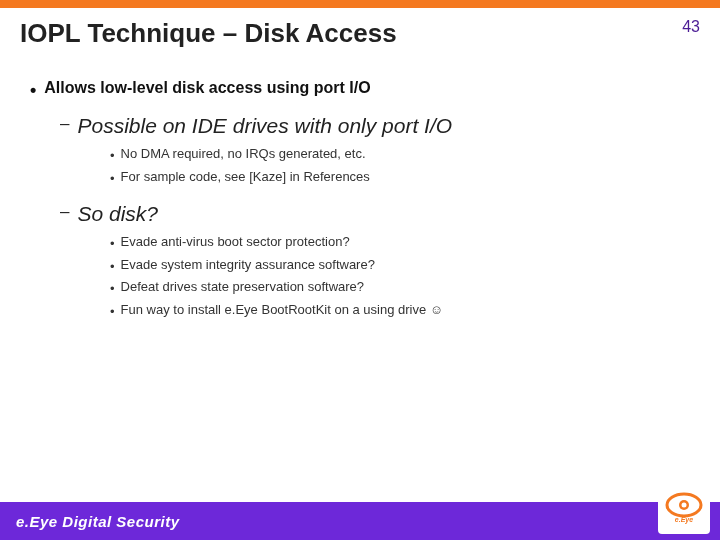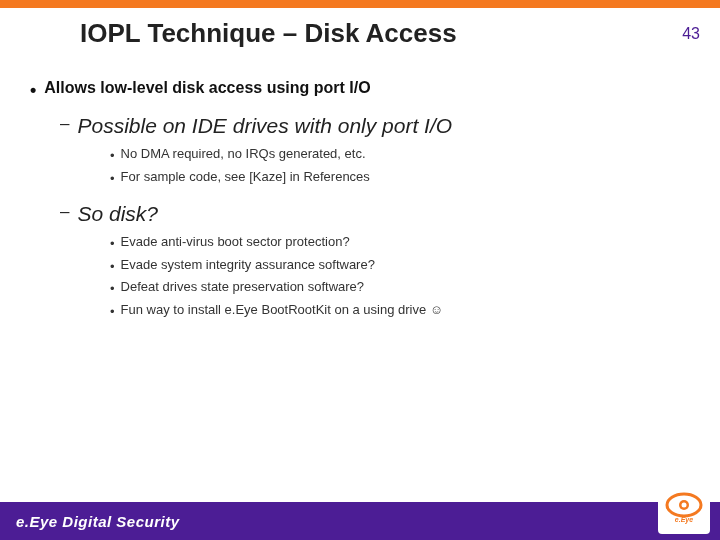--- a/index.html
+++ b/index.html
@@ -17,25 +17,24 @@
     .top-bar {
       width: 100%;
       height: 8px;
       background: #F47920;
     }
 
     
     .header {
       display: flex;
       justify-content: space-between;
-      align-items: center;
-      padding: 10px 20px 10px 32px;
+      align-items: flex-start;
+      padding: 10px 20px 10px 20px;
       background: #fff;
       border-bottom: none;
-      margin-left: 48px;
     }
 
     .header-title {
       font-size: 26px;
       font-weight: bold;
       color: #222;
       letter-spacing: 0;
     }
 
     .slide-number {
@@ -110,21 +109,21 @@
       line-height: 1.5;
     }
 
     
     .bottom-bar {
       position: absolute;
       bottom: 0;
       left: 0;
       width: 100%;
       height: 38px;
-      background: #4c1d95;
+      background: #6d28d9;
       display: flex;
       align-items: center;
       justify-content: space-between;
       padding: 10px 16px;
     }
 
     .bottom-brand {
       font-size: 15px;
       color: #fff;
       font-style: italic;

